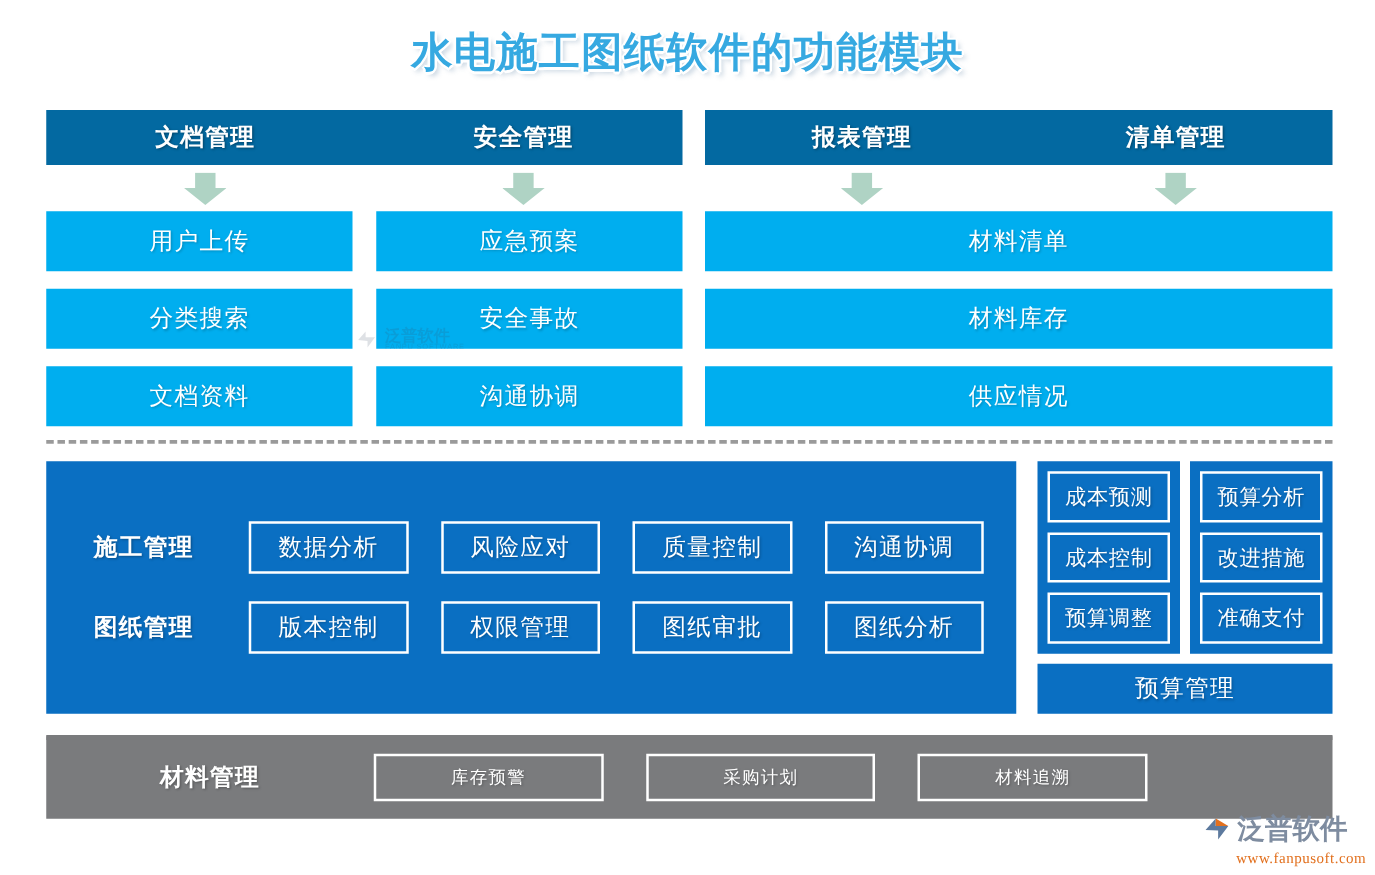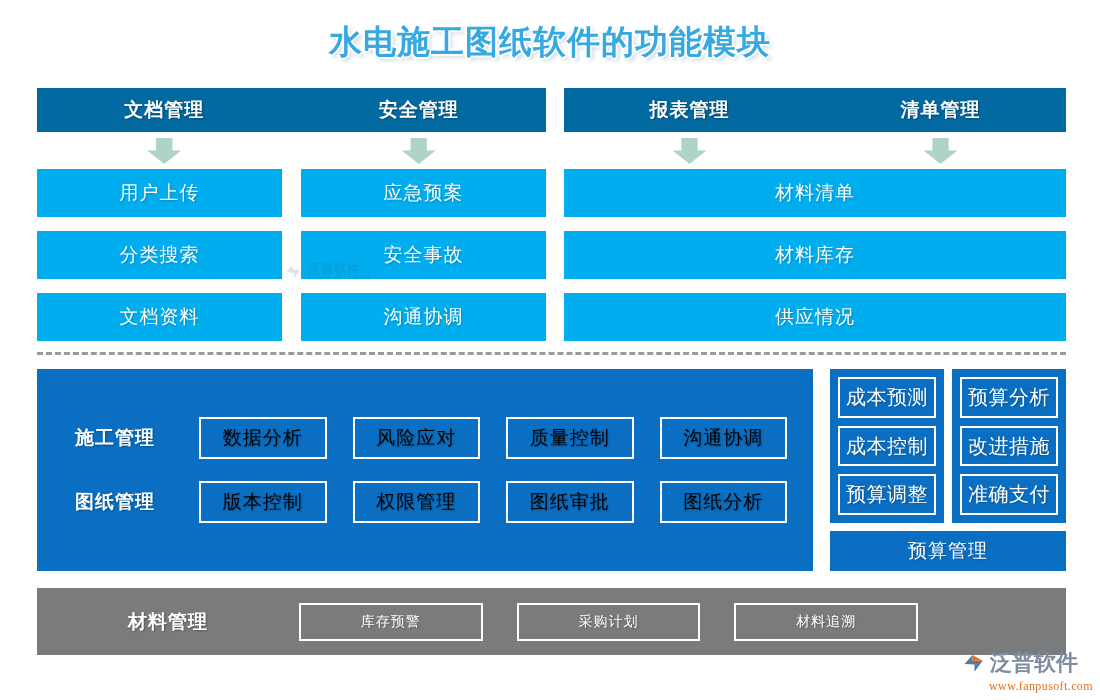--- a/index.html
+++ b/index.html
@@ -85,37 +85,37 @@
     height: 42px; display: flex; align-items: center;
   }
   .mid-grid {
     flex: 1 1 auto; display: flex; flex-direction: column; gap: 22px;
     padding-right: 26px;
   }
   .mid-row { display: flex; gap: 26px; }
   .obox {
     flex: 1 1 0; height: 42px; border: 2px solid #ffffff;
     display: flex; align-items: center; justify-content: center;
-    color: #000000; font-size: 19px; letter-spacing: 1px;
+    color: #ffffff; font-size: 19px; letter-spacing: 1px;
     text-shadow: 1px 1px 2px rgba(0,0,0,.25);
   }
 
   
   .mid-right {
     position: absolute; left: 830px; top: 369px; width: 236px; height: 202px;
   }
   .br-cols { display: flex; gap: 8px; height: 154px; }
   .br-col {
     flex: 1 1 0; background: #0A6FC2; padding: 8px 8px;
     display: flex; flex-direction: column; gap: 8px;
   }
   .sbox {
     flex: 1 1 0; border: 2px solid #ffffff;
     display: flex; align-items: center; justify-content: center;
-    color: #ffffff; font-size: 20px; letter-spacing: .5px;
+    color: #ffffff; font-size: 17px; letter-spacing: .5px;
     text-shadow: 1px 1px 2px rgba(0,0,0,.25);
   }
   .br-bar {
     margin-top: 8px; height: 40px; background: #0A6FC2;
     display: flex; align-items: center; justify-content: center;
     color: #ffffff; font-size: 19px; letter-spacing: 1px;
     text-shadow: 1px 1px 2px rgba(0,0,0,.25);
   }
 
   

